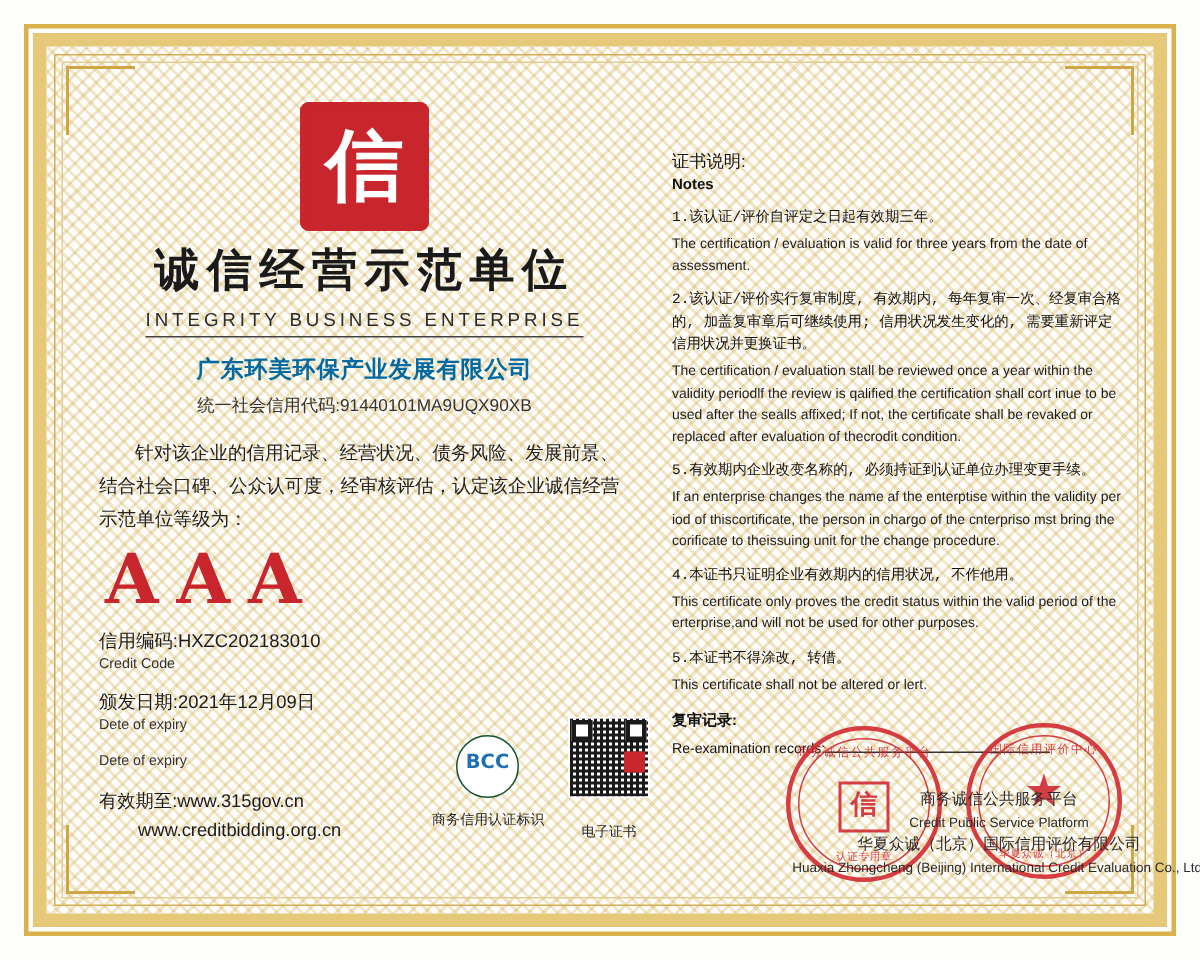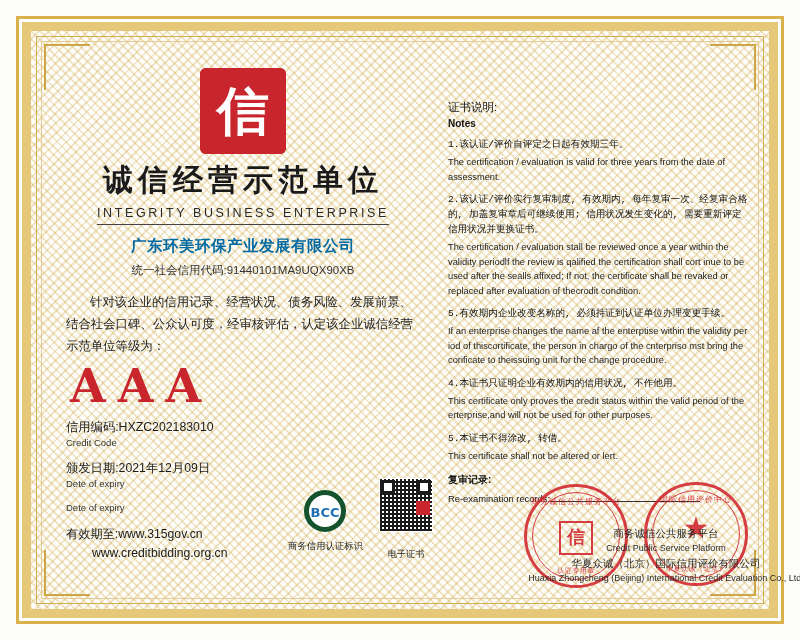--- a/index.html
+++ b/index.html
@@ -189,21 +189,21 @@
     position: absolute;
     left: 10px;
     top: 38px;
     width: 74px;
     text-align: center;
   }
   .bcc-circle {
     width: 42px; height: 42px;
     margin: 0 auto;
     border-radius: 50%;
-    border: 5px solid #14532d;
+    border: 1px solid #14532d;
     box-sizing: border-box;
     position: relative;
     background: #fff;
   }
   .bcc-circle span {
     position: absolute;
     left: 0; right: 0; top: 10px;
     font-size: 13px;
     font-weight: bold;
     color: #1f6fb5;

